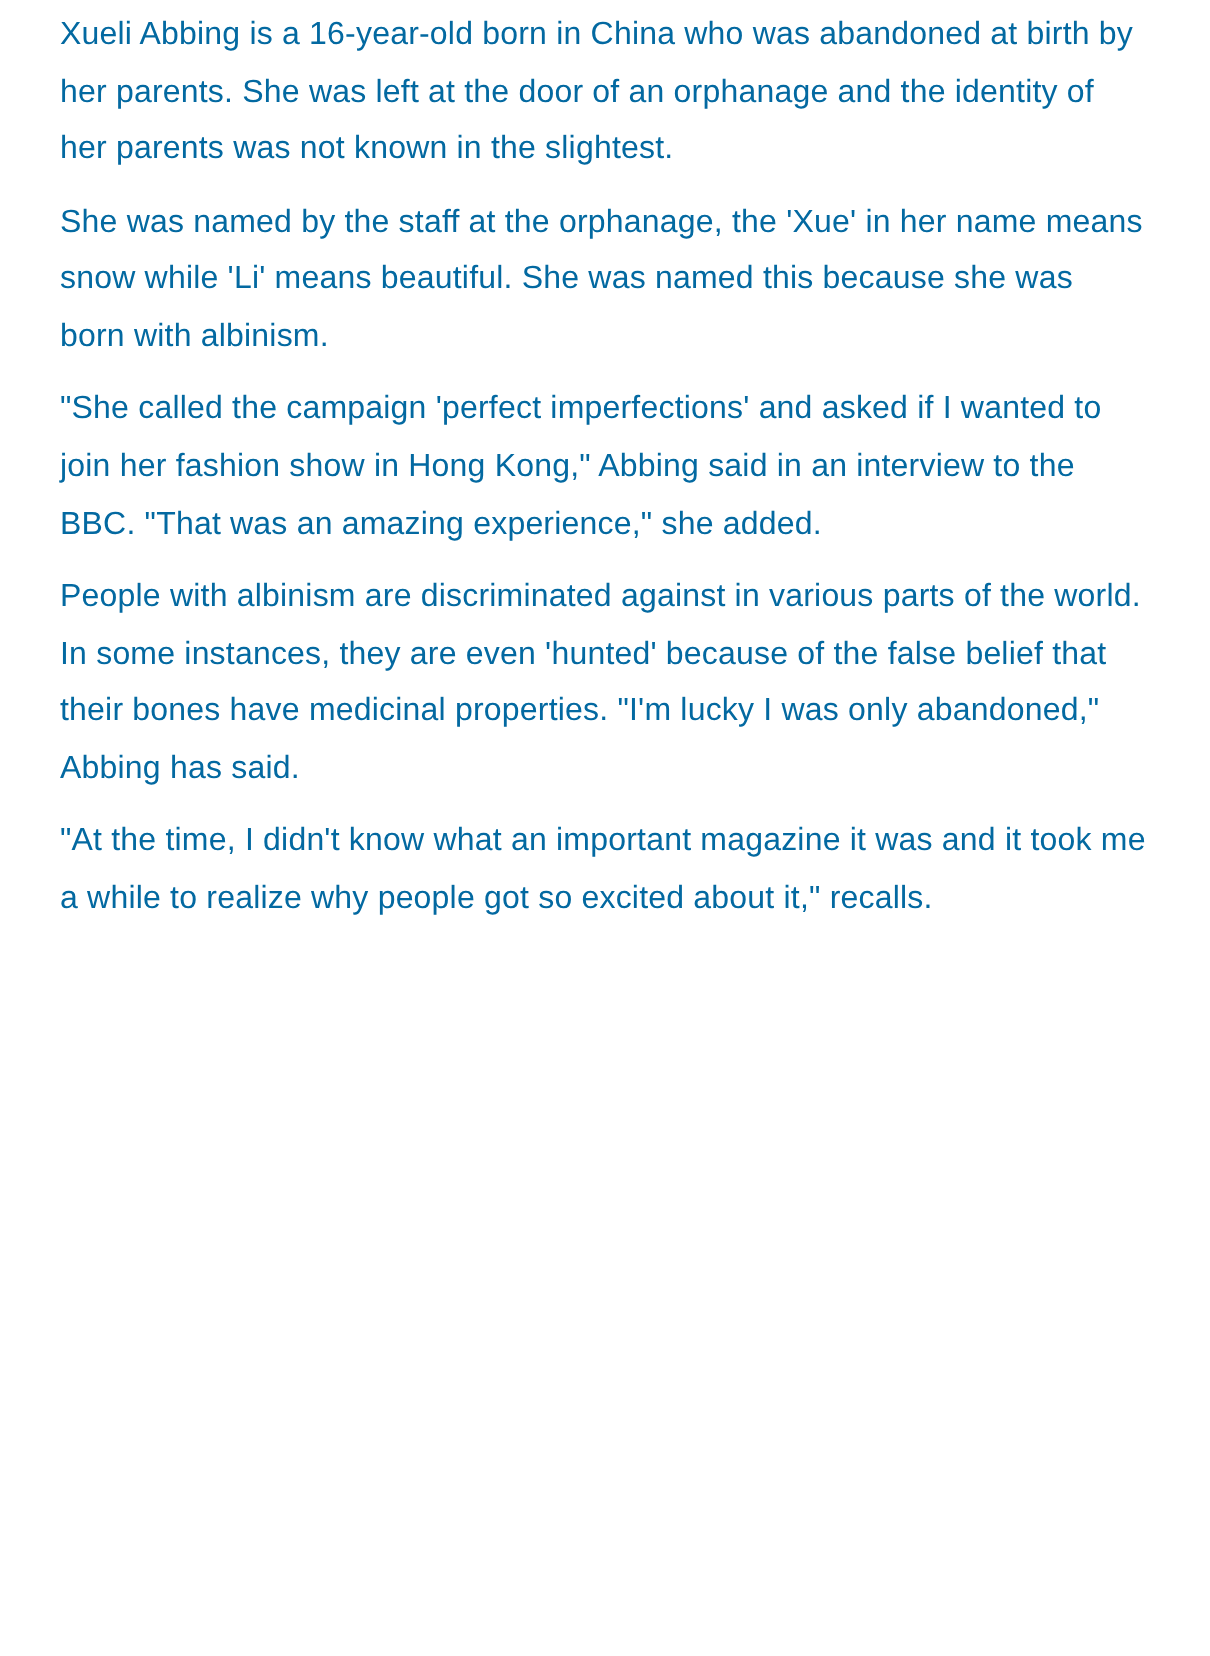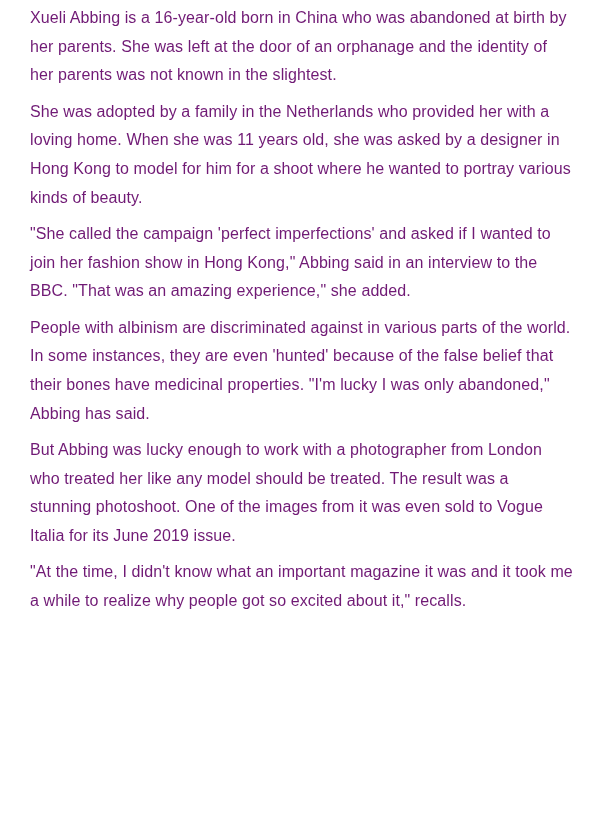--- a/index.html
+++ b/index.html
@@ -16,27 +16,26 @@
   .article {
     padding: 4px 30px 0 30px;
   }
   .article p {
     max-width: 543px;
     margin: 0 0 7.5px 0;
     font-size: 16px;
     line-height: 28.7px;
     font-weight: 400;
     letter-spacing: 0.1px;
-    color: #701a75;
+    color: #0369a1;
     -webkit-font-smoothing: antialiased;
   }
 </style>
 </head>
 <body>
 
 <main class="article">
   <p>Xueli Abbing is a 16-year-old born in China who was abandoned at birth by her parents. She was left at the door of an orphanage and the identity of her parents was not known in the slightest.</p>
-  <p>She was adopted by a family in the Netherlands who provided her with a loving home. When she was 11 years old, she was asked by a designer in Hong Kong to model for him for a shoot where he wanted to portray various kinds of beauty.</p>
+  <p>She was named by the staff at the orphanage, the 'Xue' in her name means snow while 'Li' means beautiful. She was named this because she was born with albinism.</p>
   <p>"She called the campaign 'perfect imperfections' and asked if I wanted to join her fashion show in Hong Kong," Abbing said in an interview to the BBC. "That was an amazing experience," she added.</p>
   <p>People with albinism are discriminated against in various parts of the world. In some instances, they are even 'hunted' because of the false belief that their bones have medicinal properties. "I'm lucky I was only abandoned," Abbing has said.</p>
-  <p>But Abbing was lucky enough to work with a photographer from London who treated her like any model should be treated. The result was a stunning photoshoot. One of the images from it was even sold to Vogue Italia for its June 2019 issue.</p>
   <p>"At the time, I didn't know what an important magazine it was and it took me a while to realize why people got so excited about it," recalls.</p>
 </main>
 
 </body></html>

